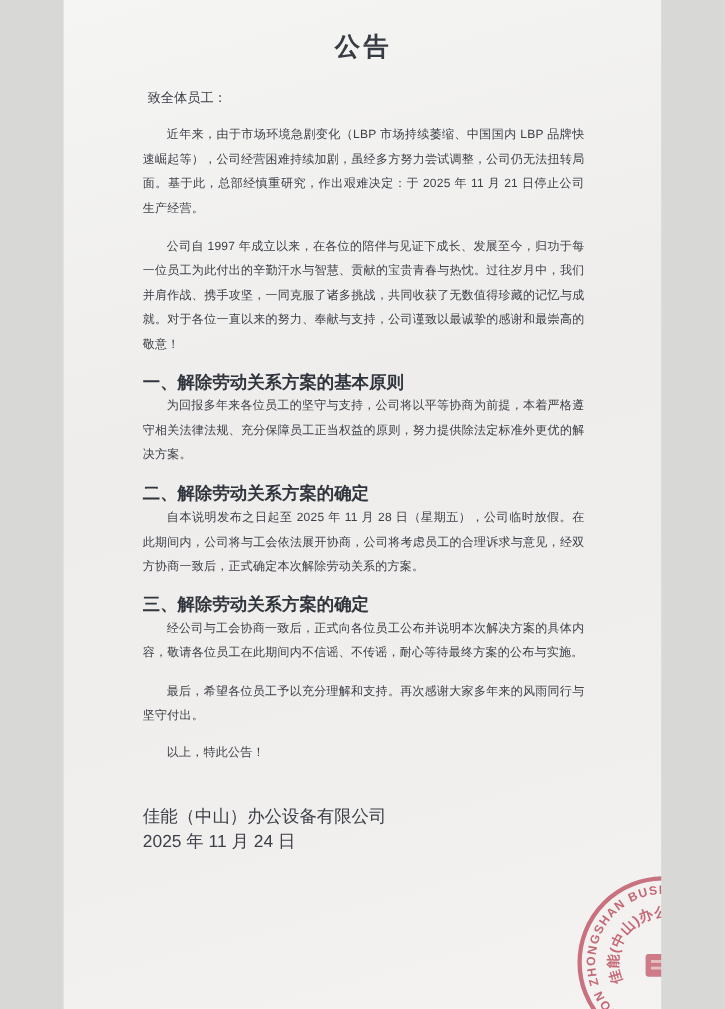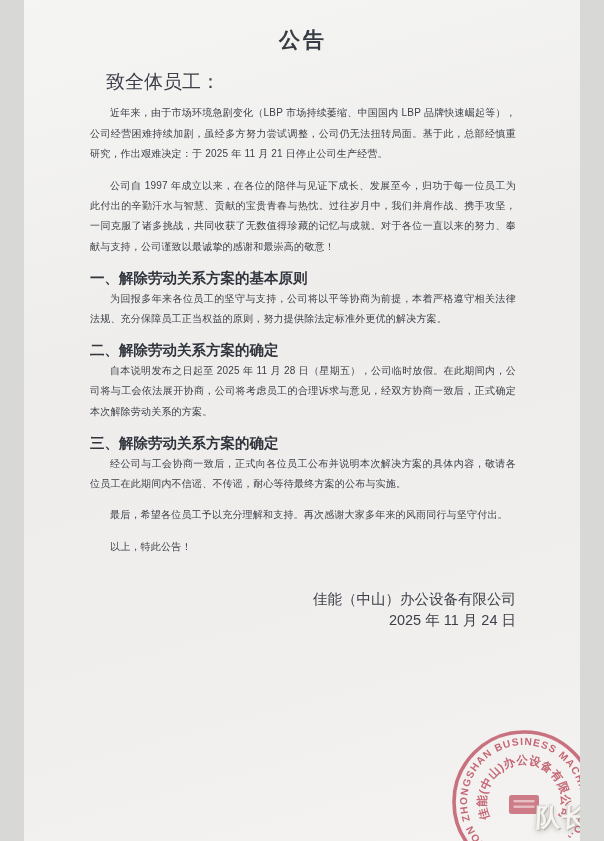--- a/index.html
+++ b/index.html
@@ -1,58 +1,57 @@
 <!DOCTYPE html>
 <html><head>
 <meta charset="utf-8">
 <style>
   html,body { margin:0; padding:0; background:#d8d8d6; }
   .page {
     position:relative;
-    width:556px; height:841px;
+    width:498px; height:841px;
     margin:0 auto;
     overflow:hidden;
     background: linear-gradient(165deg, #f5f5f3 0%, #eeedeb 40%, #f0efed 75%, #f4f3f1 100%);
     font-family: "Liberation Sans", "DejaVu Sans", sans-serif;
     color:#3d4049;
   }
   .content { padding: 26px 64px 0 66px; }
   .title {
     margin: 0 0 18px;
     text-align: center;
     font-size: 21px;
     line-height: 28px;
     font-weight: bold;
     letter-spacing: 3px;
     color: #373b44;
   }
   .salutation {
-    margin: 0 16px 11px;
-    font-size: 19px;
+    margin: 0 4px 11px;
+    font-size: 11px;
     line-height: 20.4px;
   }
   .para {
     margin: 0 0 11px;
     font-size: 10px;
     line-height: 20.4px;
     text-align: justify;
     text-indent: 2em;
     letter-spacing: 0.2px;
   }
   .section-heading {
     margin: 0;
     font-size: 14.5px;
     line-height: 20.4px;
     font-weight: bold;
     color: #31353d;
     font-family: Liberation Serif, serif;
   }
   .signature {
     margin-top: 32px;
-    text-align: right;
     font-size: 14.5px;
     line-height: 21px;
   }
   .signature p { margin: 0; }
   .seal {
     position: absolute;
     left: 413px;
     top: 715px;
     width: 174px;
     height: 174px;

